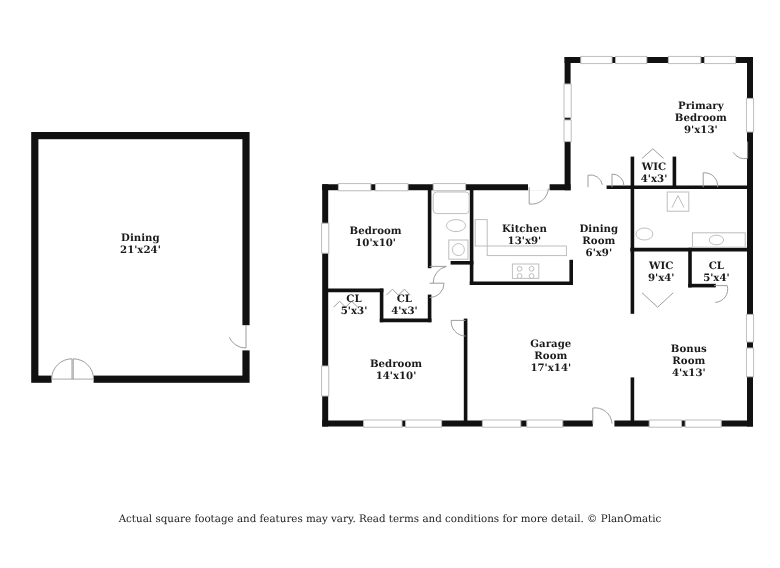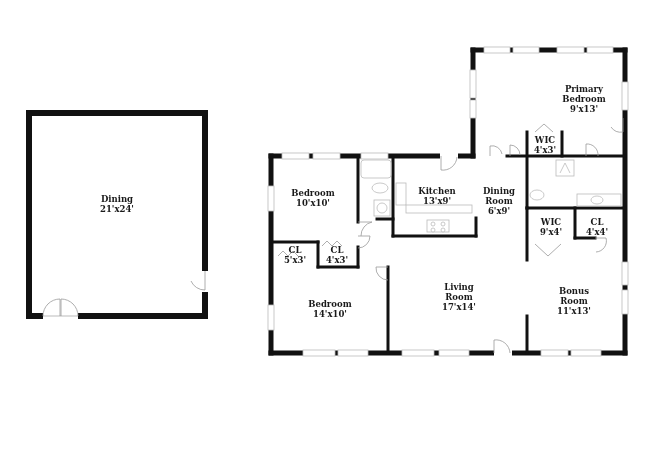--- a/index.html
+++ b/index.html
@@ -186,44 +186,45 @@
   <div class="dim">6'x9'</div>
 </div>
 
 <div class="lbl" style="left:551px; top:227px;">
   <div>WIC</div>
   <div class="dim">9'x4'</div>
 </div>
 
 <div class="lbl" style="left:597px; top:227px;">
   <div>CL</div>
-  <div class="dim">4'x4'</div>
+  <div class="dim">5'x4'</div>
 </div>
 
 <div class="lbl" style="left:295px; top:255px;">
   <div>CL</div>
   <div class="dim">5'x3'</div>
 </div>
 
 <div class="lbl" style="left:337px; top:255px;">
   <div>CL</div>
   <div class="dim">4'x3'</div>
 </div>
 
 <div class="lbl" style="left:330px; top:309px;">
   <div>Bedroom</div>
   <div class="dim">14'x10'</div>
 </div>
 
 <div class="lbl" style="left:459px; top:297px;">
-  <div>Living</div>
+  <div>Garage</div>
   <div>Room</div>
   <div class="dim">17'x14'</div>
 </div>
 
 <div class="lbl" style="left:574px; top:301px;">
   <div>Bonus</div>
   <div>Room</div>
-  <div class="dim">11'x13'</div>
+  <div class="dim">4'x13'</div>
 </div>
 
 <div class="disclaimer">
+  <div>Actual square footage and features may vary. Read terms and conditions for more detail. © PlanOmatic</div>
 </div>
 
 </body></html>

